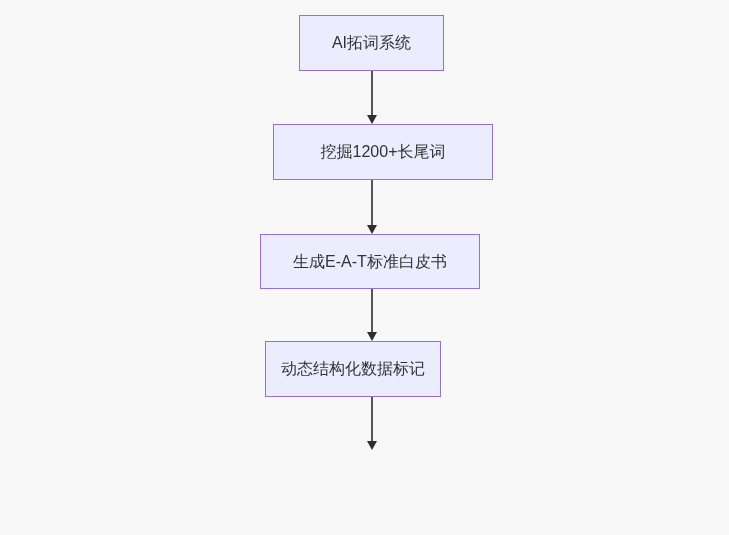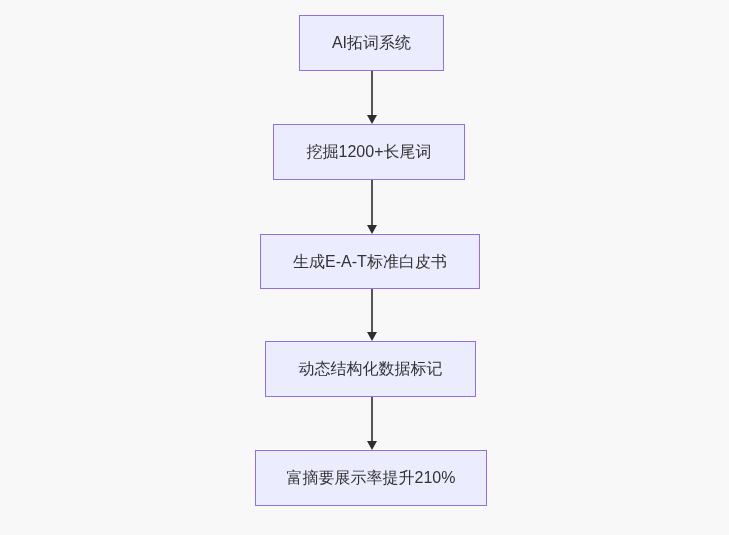--- a/index.html
+++ b/index.html
@@ -31,23 +31,23 @@
     justify-content: center;
     background: var(--node-fill);
     border: 1.5px solid var(--node-border);
     color: var(--text);
     font-size: 16px;
     line-height: 1;
     text-align: center;
     white-space: nowrap;
   }
   .n1 { left: 299px; top: 15px;  width: 145px; height: 56px; }
-  .n2 { left: 273px; top: 124px; width: 192px; height: 56px; }
+  .n2 { left: 273px; top: 124px; width: 220px; height: 56px; }
   .n3 { left: 260px; top: 234px; width: 220px; height: 55px; align-items: center; }
-  .n4 { left: 265px; top: 341px; width: 211px; height: 56px; }
+  .n4 { left: 265px; top: 341px; width: 176px; height: 56px; }
   .n5 { left: 255px; top: 450px; width: 232px; height: 56px; }
 
   .edge {
     position: absolute;
     left: 366px;            
     width: 11px;
     display: flex;
     flex-direction: column;
     align-items: center;
   }
@@ -102,17 +102,14 @@
 
   <div class="node n4">
     <span>动态结构化数据标记</span>
   </div>
 
   <div class="edge e4">
     <div class="edge-line"></div>
     <div class="edge-head"></div>
   </div>
 
-  <div class="node n5">
-    <span>富摘要展示率提升210%</span>
-  </div>
 
 </div>
 
 </body></html>

